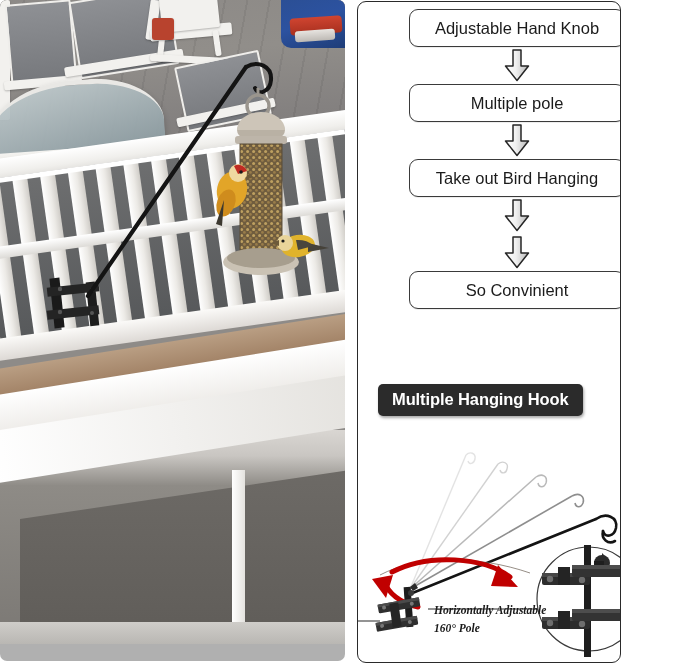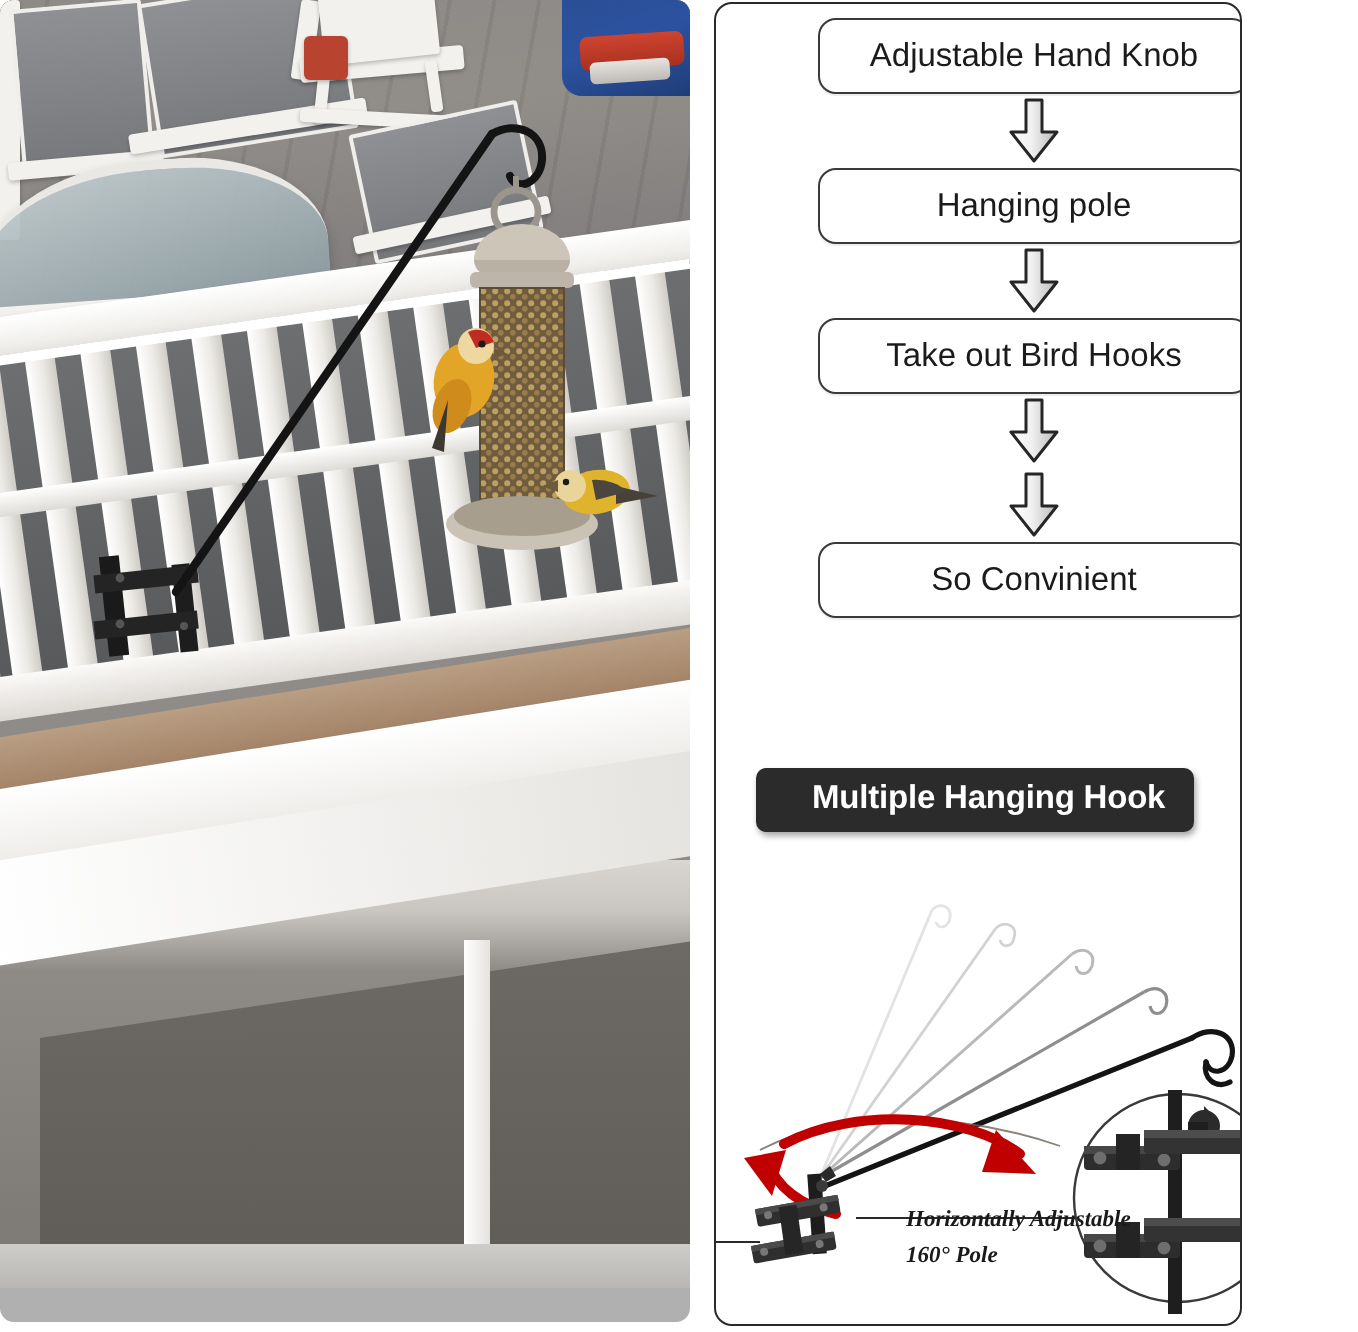--- a/index.html
+++ b/index.html
@@ -188,38 +188,38 @@
     box-shadow:0 1px 0 rgba(0,0,0,.07);
   }
   .arrow-wrap{
     height:37px;display:flex;align-items:center;justify-content:center;
   }
   .arrow-wrap svg{display:block;}
 
   
   .badge{
     position:absolute;left:20px;top:382px;
-    padding:6px 14px 7px 28px;
+    padding:6px 14px 7px 14px;
     background:#2b2b2b;border-radius:5px;
     color:#ffffff;font-size:16.5px;font-weight:bold;
     box-shadow:1px 2px 3px rgba(0,0,0,.35);
     letter-spacing:-.1px;
   }
 
   
   .hook-diagram{
     position:absolute;left:0;top:425px;width:318px;height:236px;
   }
   .hook-diagram svg{position:absolute;left:0;top:0;}
 
   .cap-text{
     position:absolute;
     font-family:"Liberation Serif", serif;
     font-style:italic;font-weight:bold;
-    font-size:11.5px;color:#1a1a1a;white-space:nowrap;margin-left:19px;
+    font-size:11.5px;color:#1a1a1a;white-space:nowrap;
   }
   .cap1{left:76px;top:177px;}
   .cap2{left:76px;top:195px;}
 </style>
 </head>
 <body>
 
 <div class="page">
 
   <div class="photo-panel">
@@ -360,31 +360,31 @@
               <stop offset="0%" stop-color="#ffffff"></stop>
               <stop offset="45%" stop-color="#f0f0f0"></stop>
               <stop offset="100%" stop-color="#b9b9b9"></stop>
             </linearGradient>
           </defs>
           <path d="M9 1 L17 1 L17 17 L24.5 17 L13 31.5 L1.5 17 L9 17 Z" fill="url(#ag)" stroke="#262626" stroke-width="1.5" stroke-linejoin="round"></path>
         </svg>
       </div>
 
       <div class="flow-box">
-        <span>Hanging pole</span>
+        <span>Multiple pole</span>
       </div>
 
       <div class="arrow-wrap">
         <svg width="26" height="33" viewBox="0 0 26 33">
           <path d="M9 1 L17 1 L17 17 L24.5 17 L13 31.5 L1.5 17 L9 17 Z" fill="url(#ag)" stroke="#262626" stroke-width="1.5" stroke-linejoin="round"></path>
         </svg>
       </div>
 
       <div class="flow-box">
-        <span>Take out Bird Hooks</span>
+        <span>Take out Bird Hanging</span>
       </div>
 
       <div class="arrow-wrap">
         <svg width="26" height="33" viewBox="0 0 26 33">
           <path d="M9 1 L17 1 L17 17 L24.5 17 L13 31.5 L1.5 17 L9 17 Z" fill="url(#ag)" stroke="#262626" stroke-width="1.5" stroke-linejoin="round"></path>
         </svg>
       </div>
 
 
       <div class="arrow-wrap">

